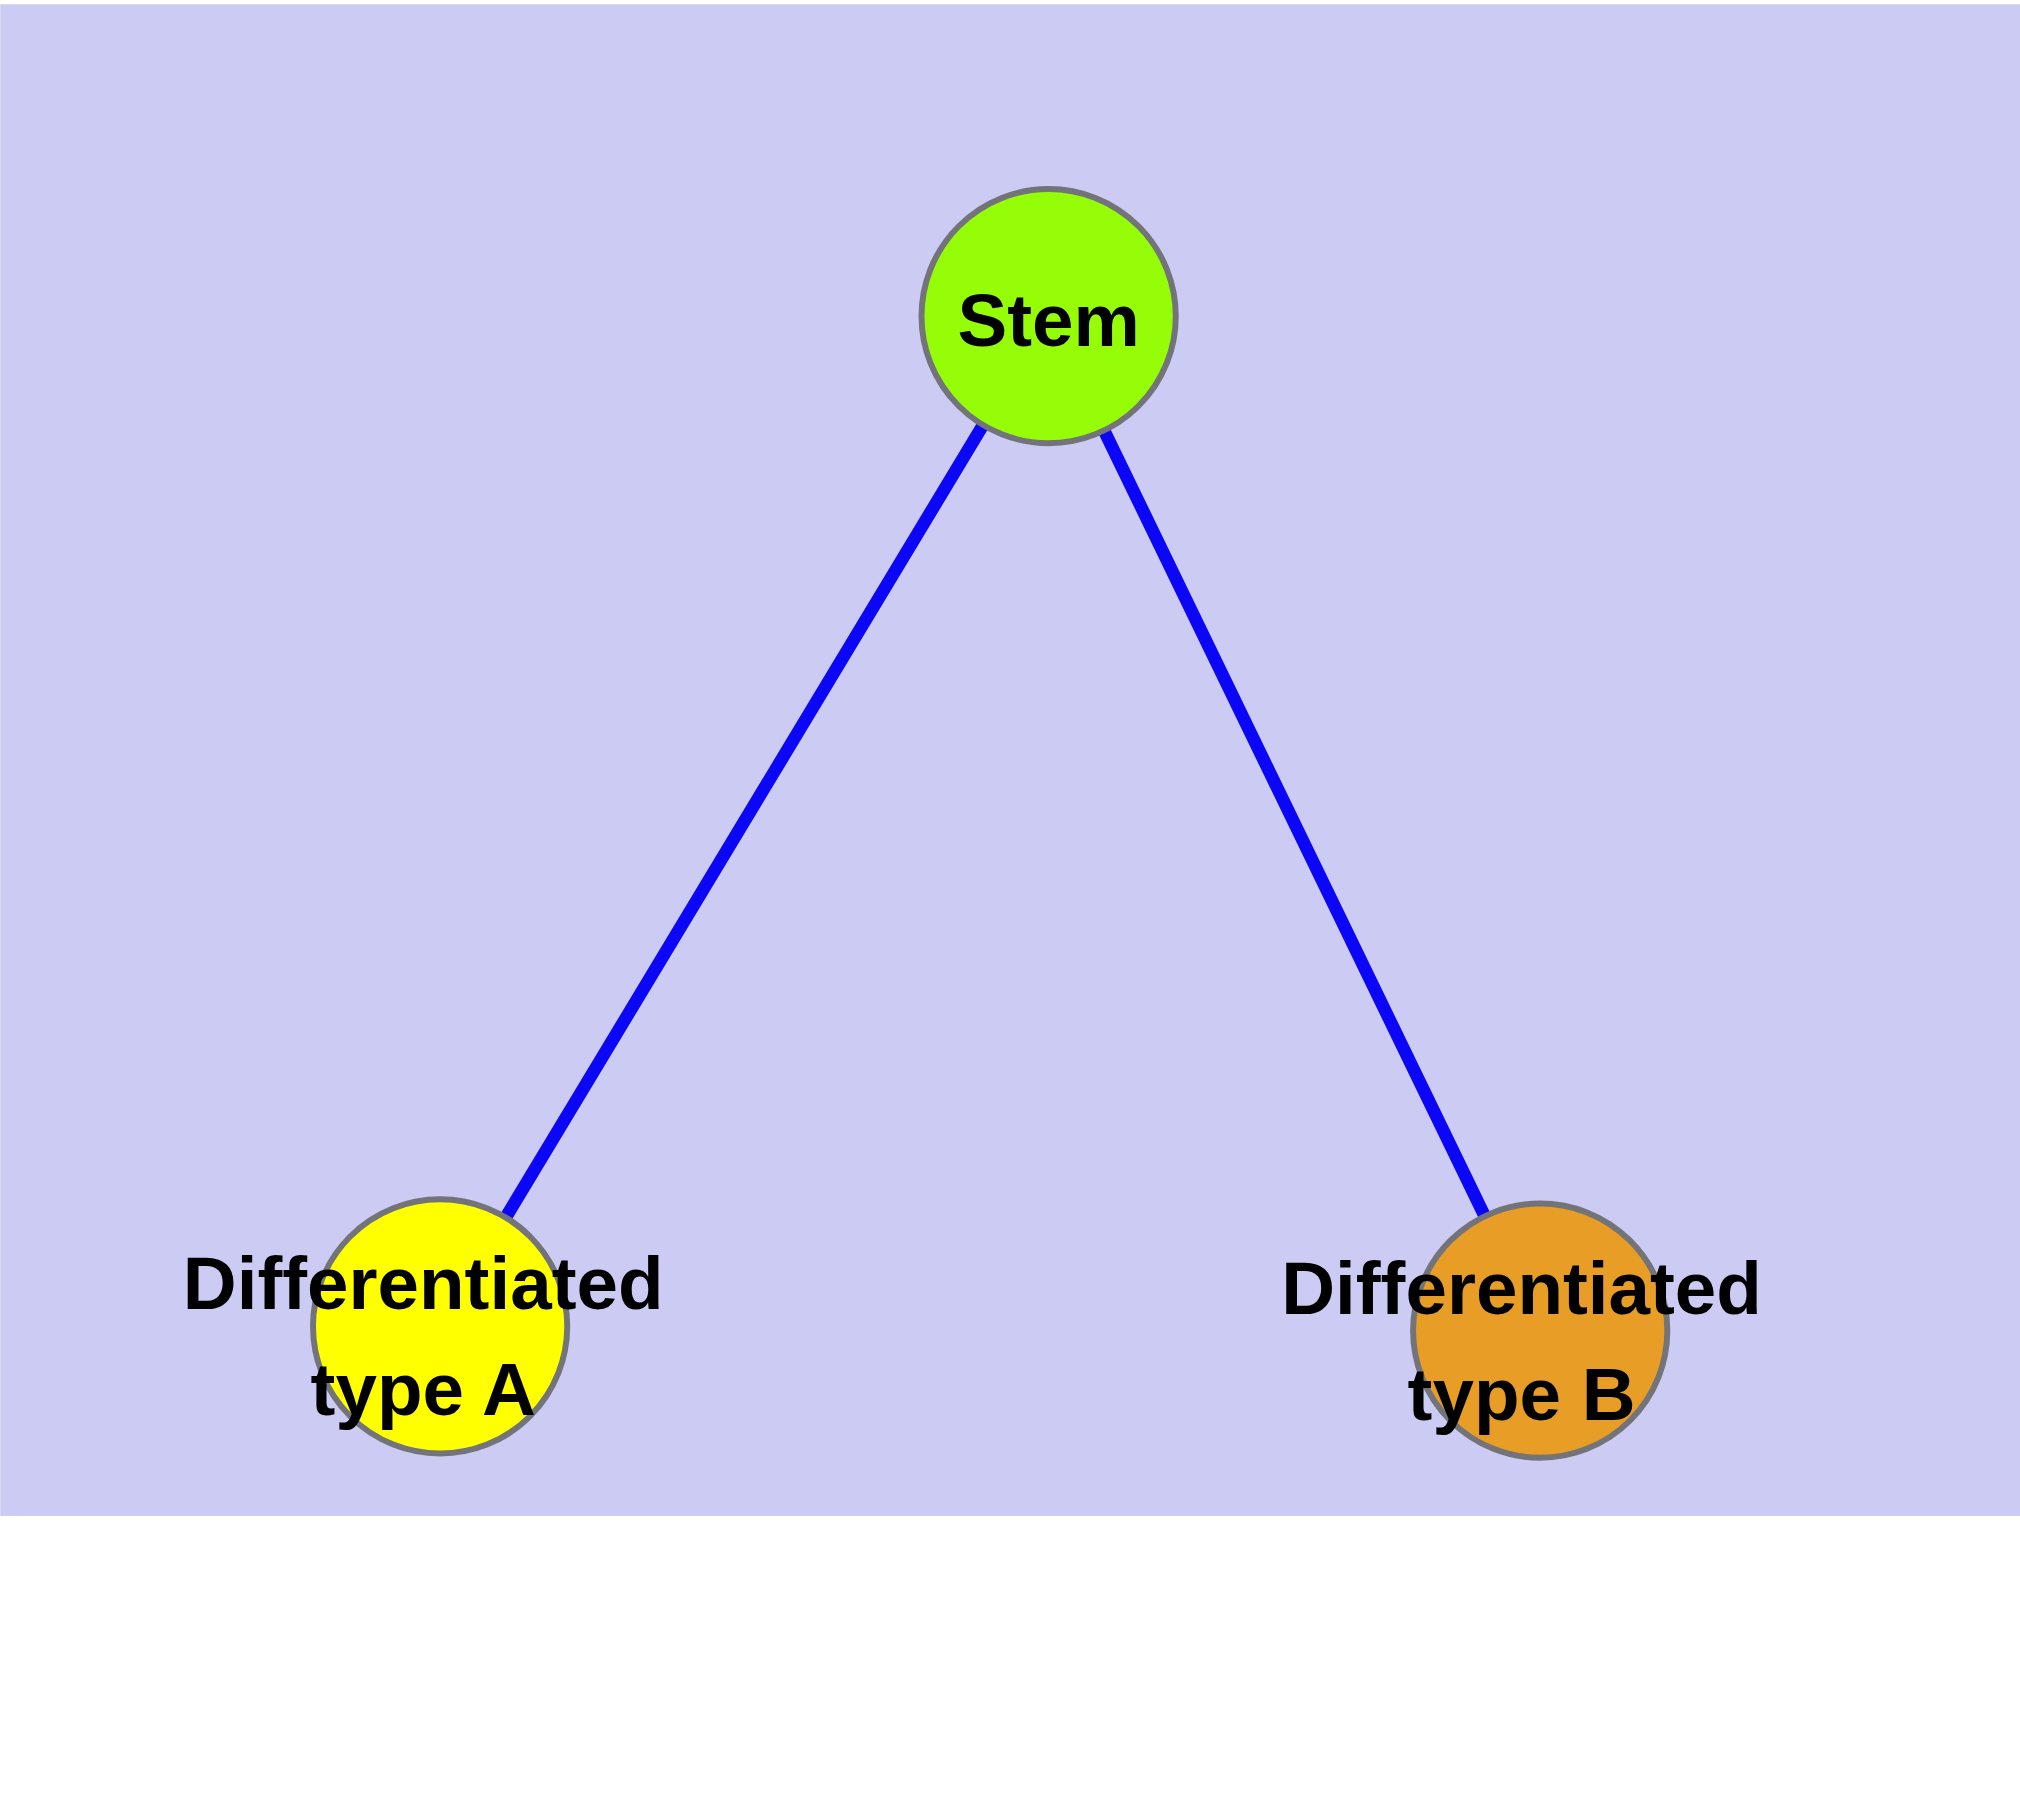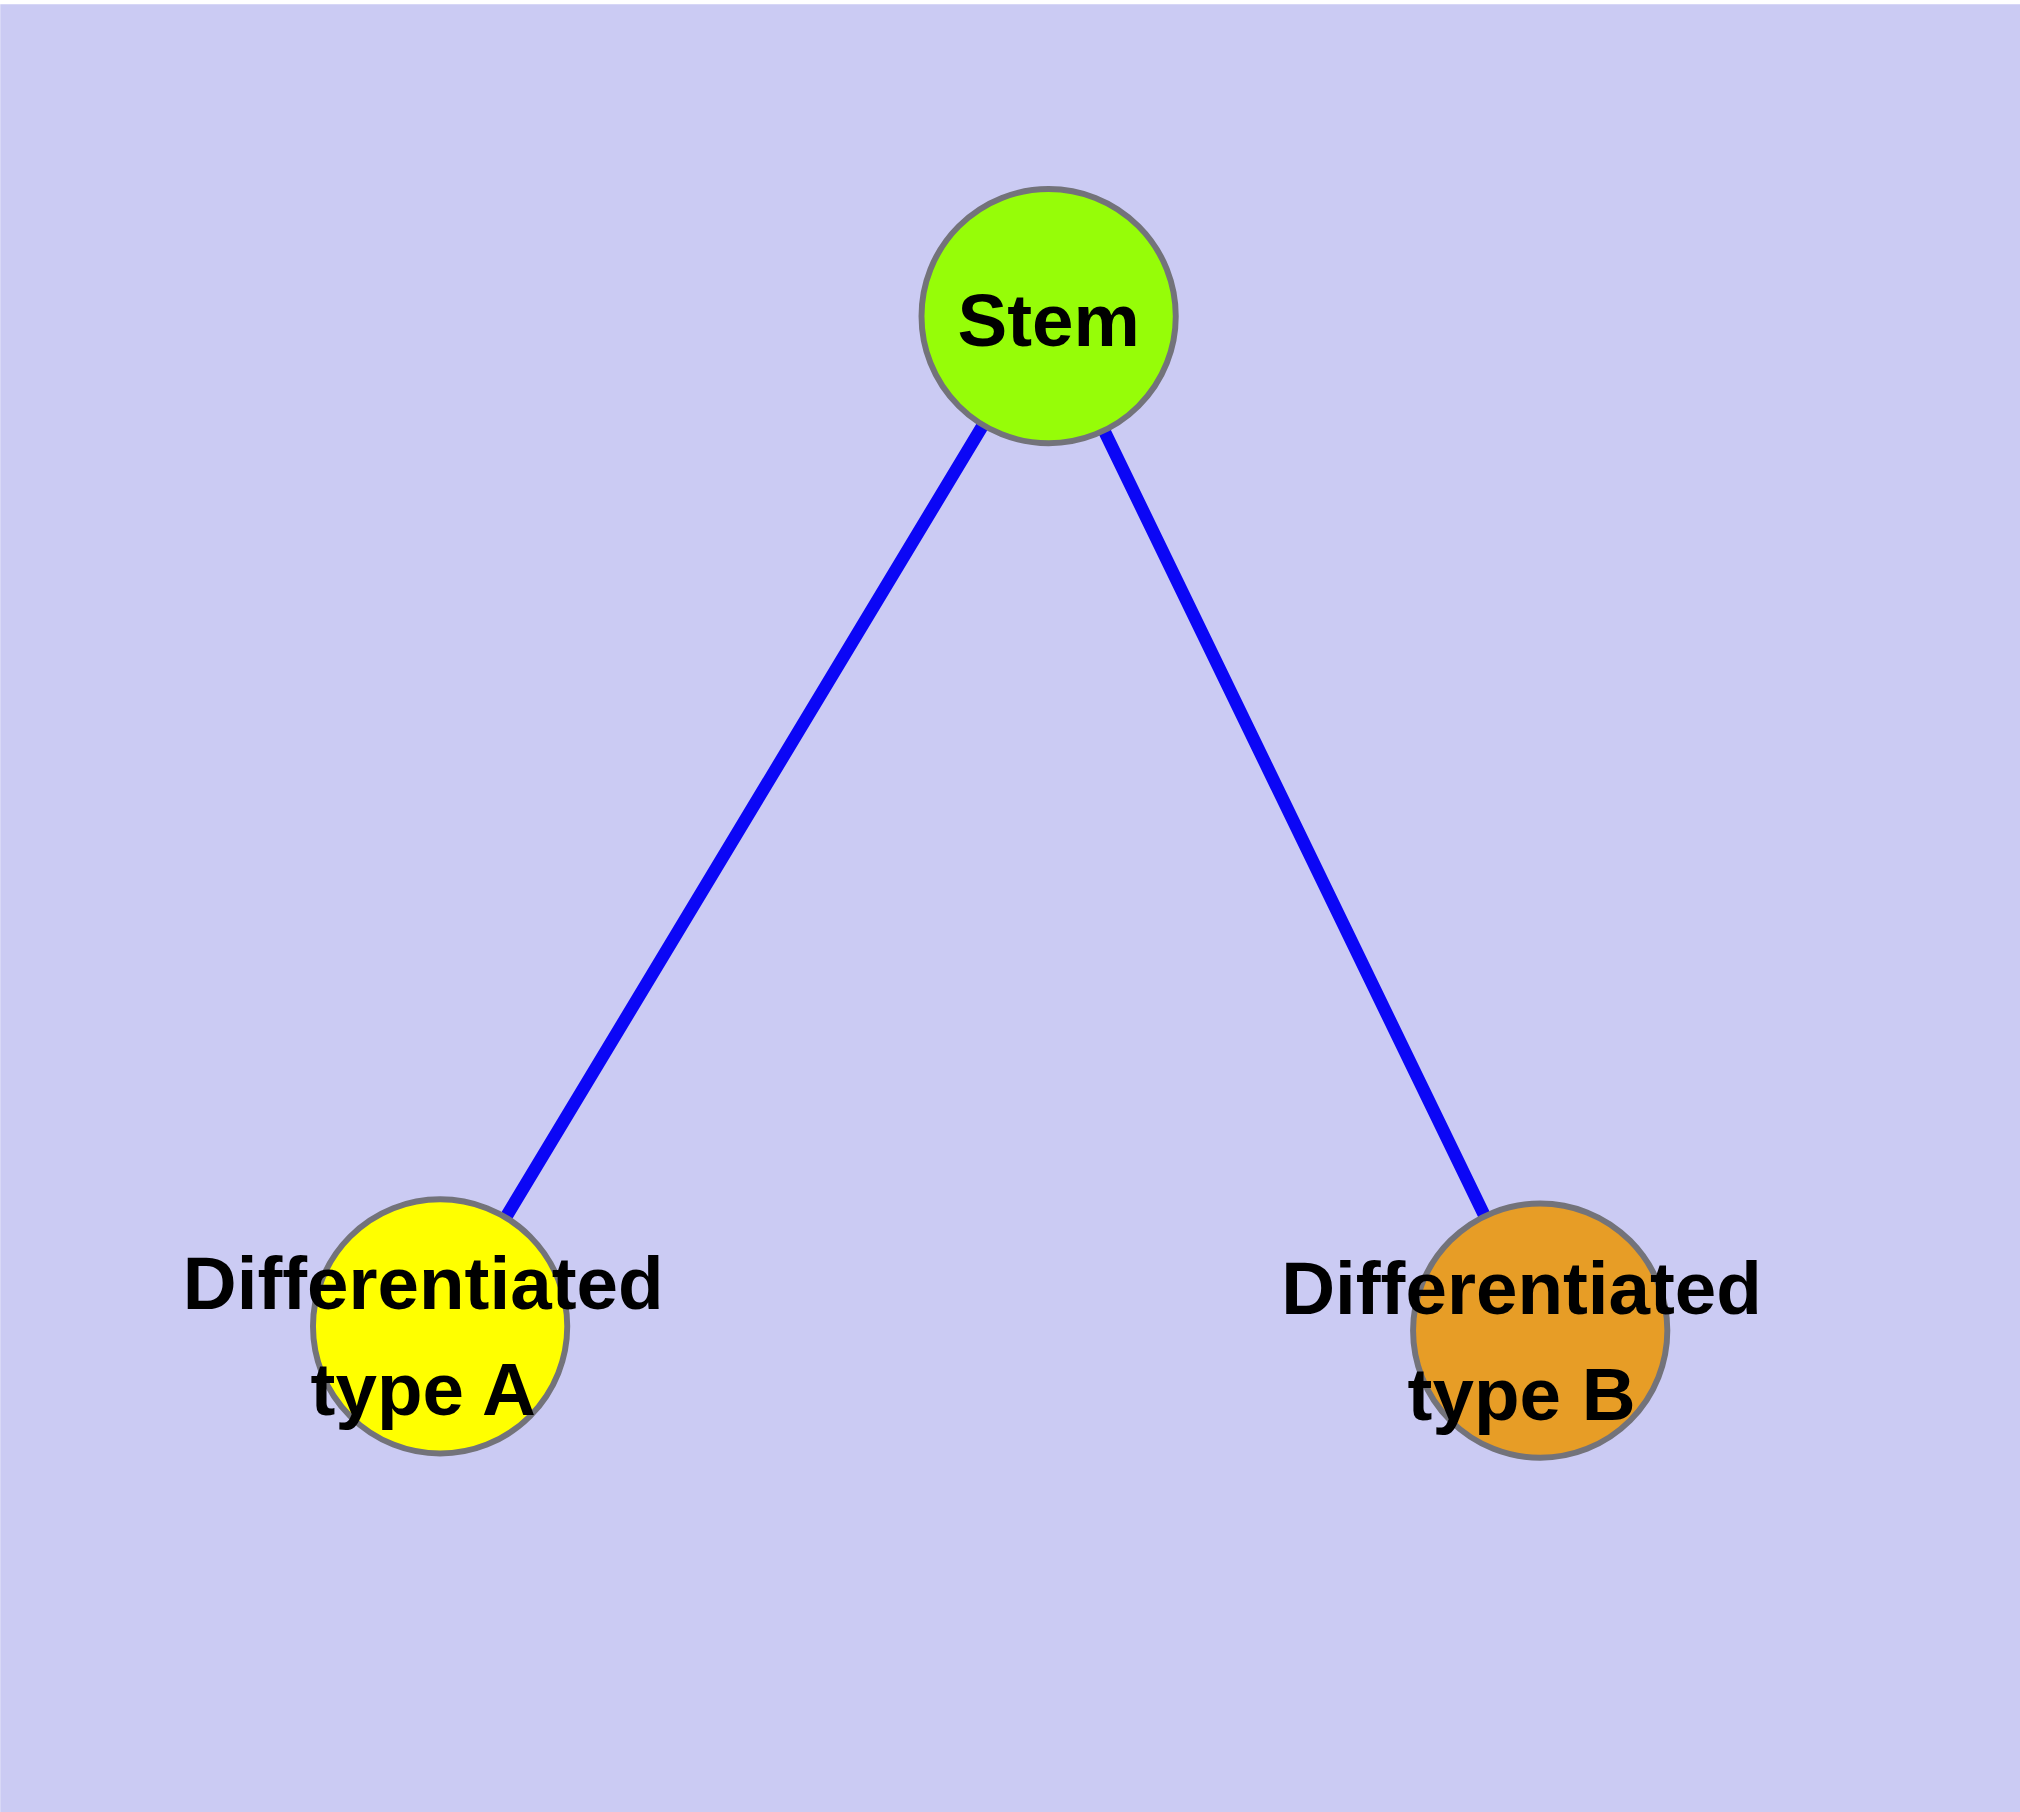--- a/index.html
+++ b/index.html
@@ -2,21 +2,21 @@
 <html style="font-size:13.6px"><head>
 <meta charset="utf-8">
 <style>
   html, body {
     margin: 0;
     padding: 0;
     background: #ffffff;
   }
   .canvas-wrap {
     width: 2021px;
-    height: 1812px;
+    height: 1516px;
     position: relative;
   }
   svg {
     display: block;
   }
   .node-label {
     font-family: "Liberation Sans", sans-serif;
     font-weight: bold;
     font-size: 88px;
     text-anchor: middle;

